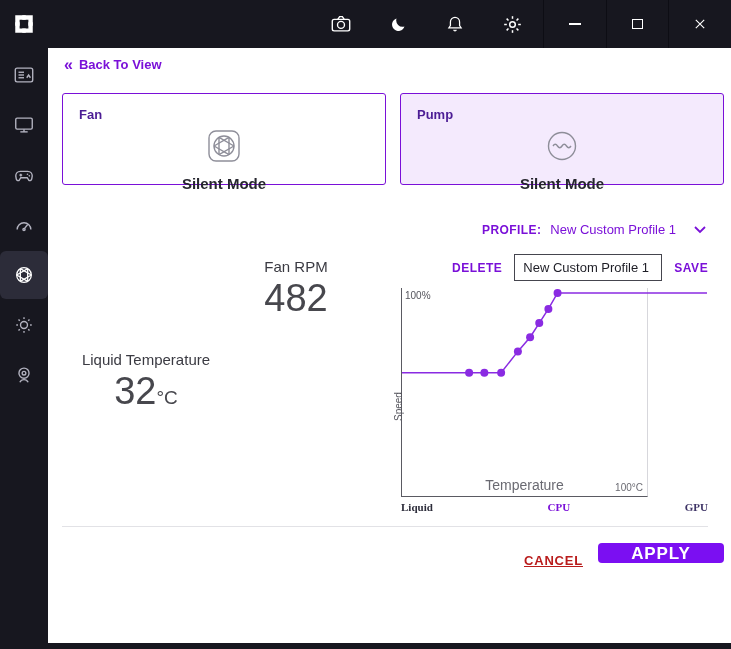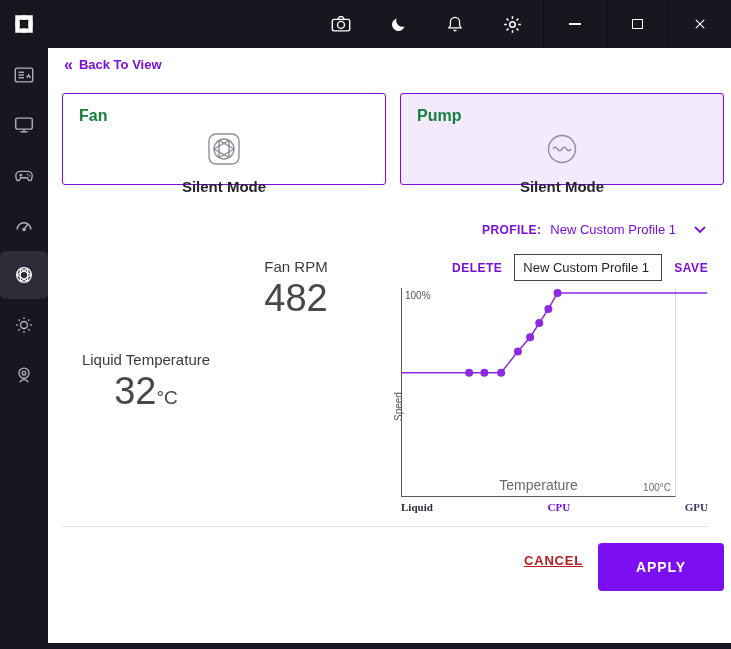--- a/index.html
+++ b/index.html
@@ -29,21 +29,21 @@
   
   .back-link{position:absolute;left:64px;top:57px;display:flex;align-items:center;gap:6px;
              color:#7a10d8;font-size:13px;font-weight:bold;cursor:pointer;}
   .back-link .chev{font-size:16px;line-height:13px;font-weight:bold;}
 
   
   .card{position:absolute;top:93px;width:324px;height:92px;border:1px solid #7a10d8;
         border-radius:3px;box-sizing:border-box;padding:13px 16px;cursor:pointer;}
   .card.fan{left:62px;background:#ffffff;}
   .card.pump{left:400px;background:#f4eafd;}
-  .card-title{font-size:16px;font-weight:bold;color:#15803d;}
+  .card-title{font-size:13px;font-weight:bold;color:#4c1d95;}
   .card-mode{display:flex;align-items:center;gap:11px;margin-top:6px;flex-direction:column;}
   .mode-label{font-size:15px;font-weight:bold;color:#26262e;}
 
   
   .profile-row{position:absolute;top:222px;right:25px;display:flex;align-items:center;gap:9px;}
   .profile-label{font-size:12px;font-weight:bold;letter-spacing:.4px;color:#7a10d8;}
   .profile-select{display:flex;align-items:center;gap:18px;cursor:pointer;}
   .profile-value{font-size:13px;color:#7a10d8;}
 
   
@@ -57,43 +57,43 @@
   .stat.s4{left:212px;top:351px;width:168px;}
 
   
   .profile-edit{position:absolute;left:452px;top:254px;display:flex;align-items:center;gap:12px;justify-content:center;}
   .txt-btn{font-size:12px;font-weight:bold;letter-spacing:.5px;color:#7a10d8;cursor:pointer;}
   .profile-input{width:130px;height:25px;border:1px solid #45454e;border-radius:0;
                  font-family:"Liberation Sans",sans-serif;font-size:13px;color:#1e1e26;
                  padding:0 8px;background:#fff;outline:none;}
 
   
-  .chart{position:absolute;left:401px;top:288px;width:275px;height:209px;box-sizing:border-box;
+  .chart{position:absolute;left:401px;top:288px;width:247px;height:209px;box-sizing:border-box;
          border-left:1px solid #5a5a62;border-bottom:1px solid #5a5a62;border-right:1px solid #d7d7dc;padding-left:12px;}
   .chart svg{position:absolute;left:0;top:0;}
   .y-max{position:absolute;left:3px;top:2px;font-size:10px;color:#55555d;}
   .y-label{position:absolute;left:2px;bottom:75px;font-size:10px;color:#55555d;
            transform:rotate(-90deg);transform-origin:left bottom;}
   .x-label{position:absolute;bottom:3px;left:50%;transform:translateX(-50%);
            font-size:14px;color:#6a6a72;}
   .x-max{position:absolute;bottom:3px;right:4px;font-size:10px;color:#6a6a72;}
   .zones{position:absolute;left:401px;top:501px;width:307px;display:flex;
          justify-content:space-between;font-size:11px;font-weight:bold;}
   .zone{cursor:pointer;font-family:Liberation Serif, serif;}
   .zone-liquid{color:#2c2c3a;}
   .zone-cpu{color:#7a10d8;}
   .zone-gpu{color:#3e3466;}
 
   
   .divider{position:absolute;left:62px;top:526px;width:646px;height:1px;background:#e2e2e6;}
   .cancel-btn{position:absolute;left:518px;top:552px;font-size:13px;font-weight:bold;
               letter-spacing:.8px;color:#b91c1c;cursor:pointer;background:none;border:none;
               font-family:"Liberation Sans",sans-serif;text-decoration:underline;}
-  .apply-btn{position:absolute;left:598px;top:543px;width:126px;height:48px;background:#7b0ff2;
-             color:#fff;font-size:14px;font-weight:bold;letter-spacing:.9px;border:none;
+  .apply-btn{position:absolute;left:598px;top:543px;width:126px;height:20px;background:#7b0ff2;
+             color:#fff;font-size:17px;font-weight:bold;letter-spacing:.9px;border:none;
              border-radius:4px;cursor:pointer;font-family:"Liberation Sans",sans-serif;}
 </style>
 </head>
 <body>
 
 <div id="app">
 
   <div class="topbar">
     <div class="logo">
       <svg viewBox="0 0 32 32" width="28" height="28" fill="#ffffff">

